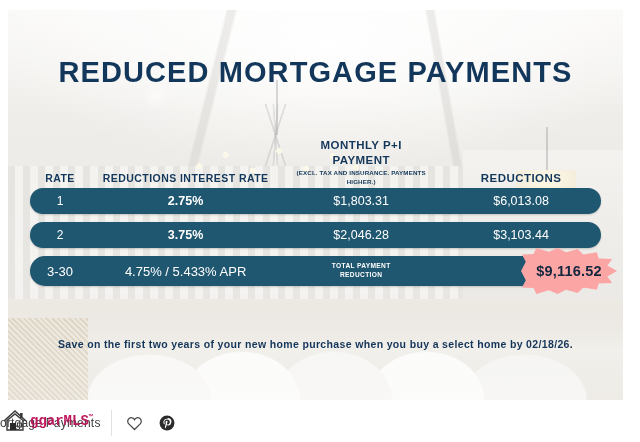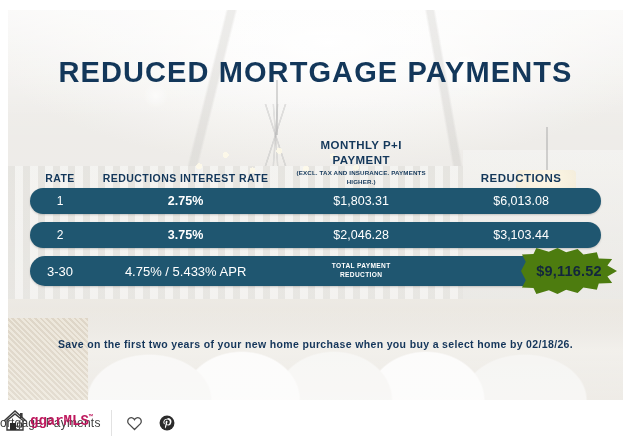--- a/index.html
+++ b/index.html
@@ -198,21 +198,21 @@
     text-transform: uppercase;
   }
 
   
   .burst {
     position: absolute;
     right: -16px; top: 50%;
     transform: translateY(-50%);
     width: 96px; height: 46px;
     display: flex; align-items: center; justify-content: center;
-    background: #4d7c0f;
+    background: #fca5a5;
     clip-path: polygon(
       0% 50%, 5% 30%, 1% 14%, 13% 13%, 16% 0%, 29% 8%,
       38% 0%, 47% 9%, 59% 2%, 65% 14%, 79% 9%, 81% 23%,
       95% 24%, 90% 38%, 100% 50%, 90% 62%, 95% 76%, 81% 77%,
       79% 91%, 65% 86%, 59% 98%, 47% 91%, 38% 100%, 29% 92%,
       16% 100%, 13% 87%, 1% 86%, 5% 70%
     );
   }
   .burst-value {
     font-size: 14.5px; font-weight: 700; color: #12263d; letter-spacing: .2px;

